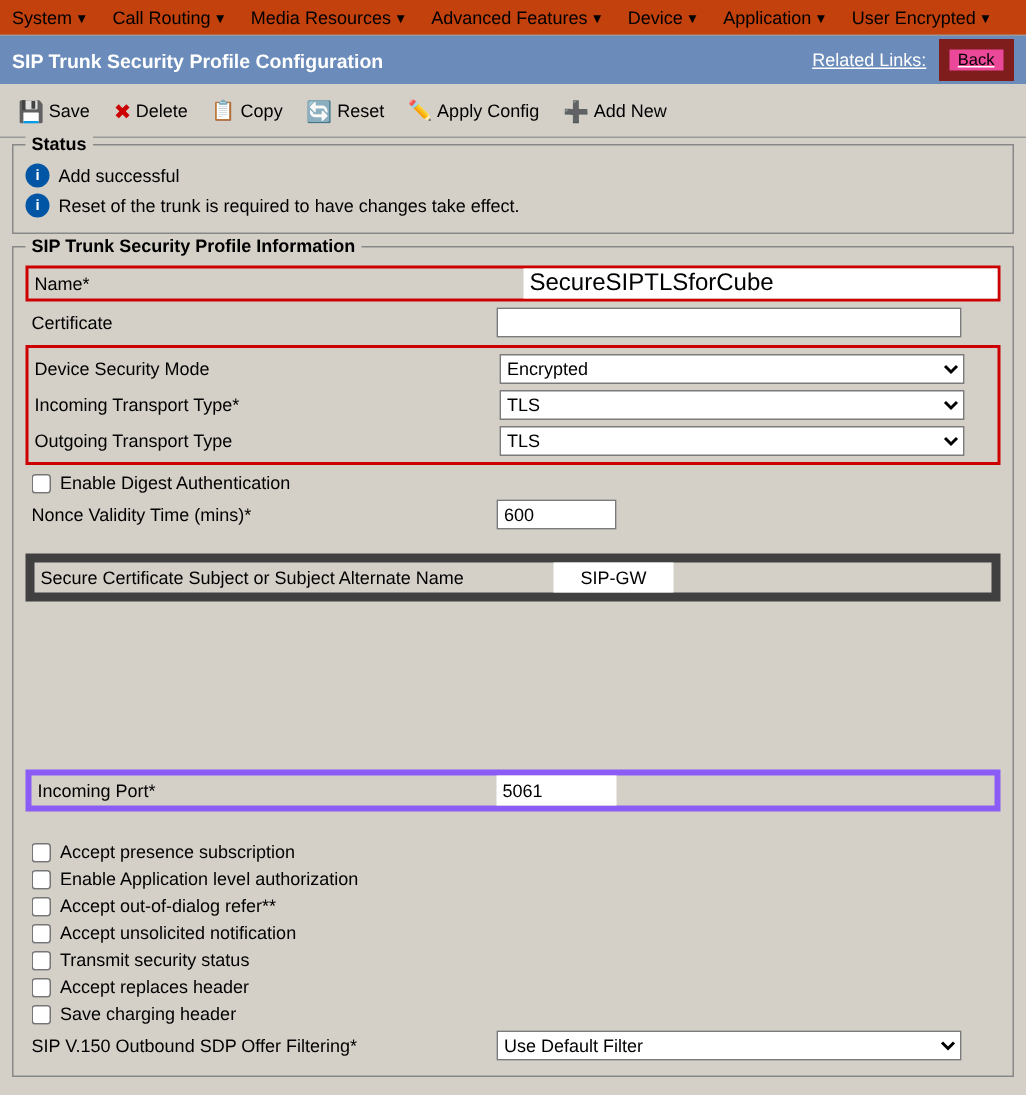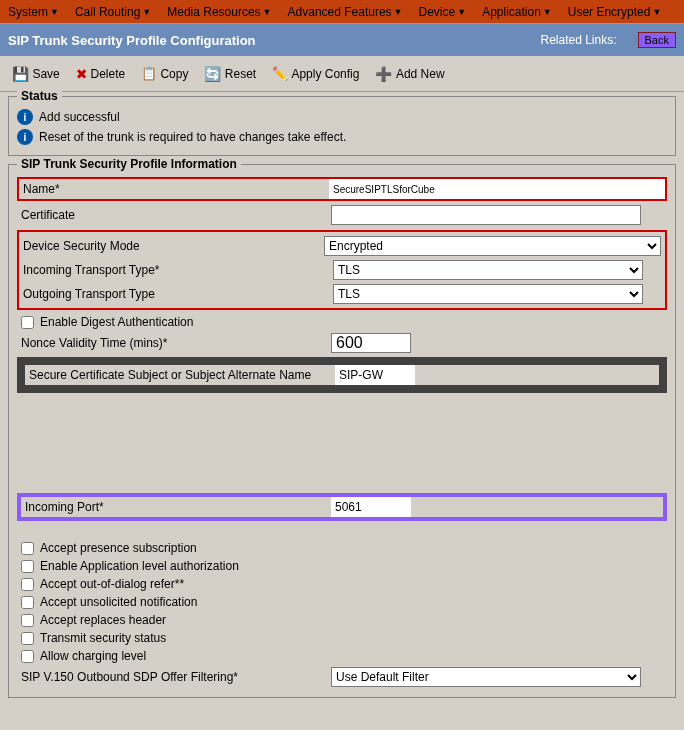--- a/index.html
+++ b/index.html
@@ -28,25 +28,25 @@
     .page-header {
       background: #6b8cba;
       color: white;
       display: flex;
       justify-content: space-between;
       align-items: center;
       padding: 16px 8px;
       height: 28px;
     }
     .page-header-title { font-size: 13px; font-weight: bold; }
-    .related-links { font-size: 12px; display: flex; align-items: center; gap: 21px; }
+    .related-links { font-size: 12px; display: flex; align-items: center; gap: 8px; text-decoration: underline; }
     .back-btn {
-      background: #8b5cf6;
+      background: #ec4899;
       color: black;
-      border: 1px solid #7f1d1d;
+      border: 7px solid #7f1d1d;
       padding: 1px 6px;
       cursor: pointer;
       font-size: 11px;
     }
 
     
     .toolbar {
       background: #d4d0c8;
       border-bottom: 1px solid #999;
       display: flex;
@@ -202,38 +202,38 @@
         <div class="info-icon">i</div>
         <span>Reset of the trunk is required to have changes take effect.</span>
       </div>
     </div>
   </div>
 
   <div class="fieldset-like">
     <span class="legend">SIP Trunk Security Profile Information</span>
     <div style="padding-top: 8px;">
 
-      <div style="border: 2px solid #cc0000; display: flex; align-items: center; margin-bottom: 2px;">
+      <div style="border: 2px solid #cc0000; display: flex; align-items: center; margin-bottom: 2px; gap: 20px;">
         <div style="width: 310px; padding: 2px 4px; font-size: 12px;">Name*</div>
-        <input type="text" style="border: none; outline: none; padding: 2px 4px; font-size: 10px; background: white; height: 20px; flex: 1 1 0%;" value="SecureSIPTLSforCube">
+        <input type="text" style="border: none; outline: none; padding: 2px 4px; font-size: 16px; background: white; height: 20px; flex: 1 1 0%;" value="SecureSIPTLSforCube">
       </div>
 
       <div class="row-plain">
         <div class="rlabel">Certificate</div>
         <div class="rvalue">
           <input type="text" style="width: 310px; border: 1px solid rgb(122, 122, 122); padding: 2px 4px; font-size: 12px; background: white; height: 20px;">
         </div>
       </div>
 
       <div style="border: 2px solid #cc0000; margin: 3px 0; padding: 2px 0;">
 
         <div class="row-plain">
           <div class="rlabel">Device Security Mode</div>
           <div class="rvalue">
-            <select style="width: 337px; border: 1px solid #7a7a7a; font-size: 12px; background: white; height: 20px;">
+            <select style="width: 310px; border: 1px solid #7a7a7a; font-size: 12px; background: white; height: 20px;">
               <option>Encrypted</option>
               <option>Authenticated</option>
               <option>Non Secure</option>
             </select>
           </div>
         </div>
 
         <div class="row-plain">
           <div class="rlabel">Incoming Transport Type*</div>
           <div class="rvalue">
@@ -260,27 +260,27 @@
       </div>
 
       <div class="checkbox-row">
         <input type="checkbox" style="">
         <span>Enable Digest Authentication</span>
       </div>
 
       <div class="row-plain">
         <div class="rlabel">Nonce Validity Time (mins)*</div>
         <div class="rvalue">
-          <input type="text" style="width: 80px; border: 1px solid rgb(122, 122, 122); padding: 2px 4px; font-size: 16px; background: white; height: 20px;" value="600">
-        </div>
-      </div>
-
-      <div style="border: 8px solid #404040; display: flex; align-items: center; margin: 2px 0;">
+          <input type="text" style="width: 80px; border: 1px solid rgb(122, 122, 122); padding: 2px 4px; font-size: 12px; background: white; height: 20px;" value="600">
+        </div>
+      </div>
+
+      <div style="border: 6px solid #404040; display: flex; align-items: center; margin: 14px 0; gap: 36px;">
         <div style="width: 310px; padding: 2px 4px; font-size: 12px;">Secure Certificate Subject or Subject Alternate Name</div>
-        <input type="text" style="border: none; outline: none; padding: 2px 4px; font-size: 12px; background: white; height: 20px; width: 80px;" value="SIP-GW">
+        <input type="text" style="border: none; outline: none; padding: 2px 4px; font-size: 12px; background: white; height: 20px; width: 80px; text-align: center;" value="SIP-GW">
       </div>
 
       <div style="height: 80px;"></div>
 
       <div style="border: 4px solid #8b5cf6; display: flex; align-items: center; margin: 18px 0;">
         <div style="width: 310px; padding: 2px 4px; font-size: 12px;">Incoming Port*</div>
         <input type="text" style="border: none; outline: none; padding: 2px 4px; font-size: 12px; background: white; height: 20px; width: 80px;" value="5061">
       </div>
 
       <div>
@@ -295,29 +295,29 @@
         <div class="checkbox-row">
           <input type="checkbox" style="">
           <span>Accept out-of-dialog refer**</span>
         </div>
         <div class="checkbox-row">
           <input type="checkbox" style="">
           <span>Accept unsolicited notification</span>
         </div>
         <div class="checkbox-row">
           <input type="checkbox" style="">
+          <span>Transmit security status</span>
+        </div>
+        <div class="checkbox-row">
+          <input type="checkbox" style="">
           <span>Accept replaces header</span>
         </div>
         <div class="checkbox-row">
           <input type="checkbox" style="">
-          <span>Transmit security status</span>
-        </div>
-        <div class="checkbox-row">
-          <input type="checkbox" style="">
-          <span>Allow charging level</span>
+          <span>Save charging header</span>
         </div>
       </div>
 
       <div class="row-plain">
         <div class="rlabel">SIP V.150 Outbound SDP Offer Filtering*</div>
         <div class="rvalue">
           <select style="width: 310px; border: 1px solid #7a7a7a; font-size: 12px; background: white; height: 20px;">
             <option>Use Default Filter</option>
             <option>No Filtering</option>
             <option>Use Configured Filter</option>

